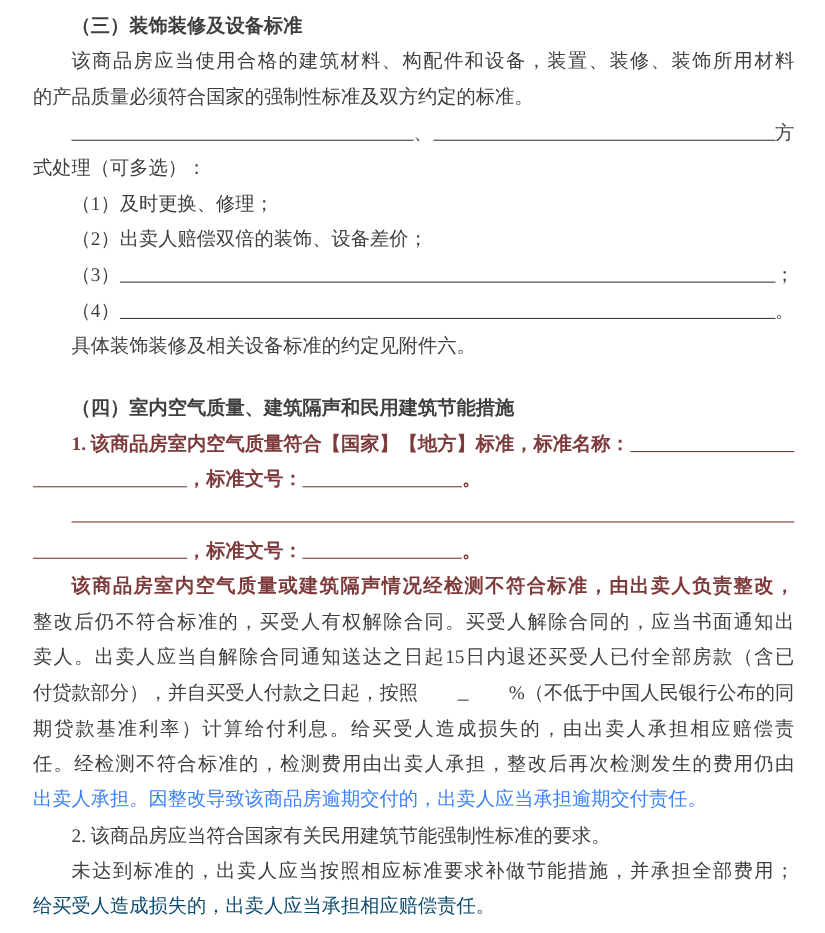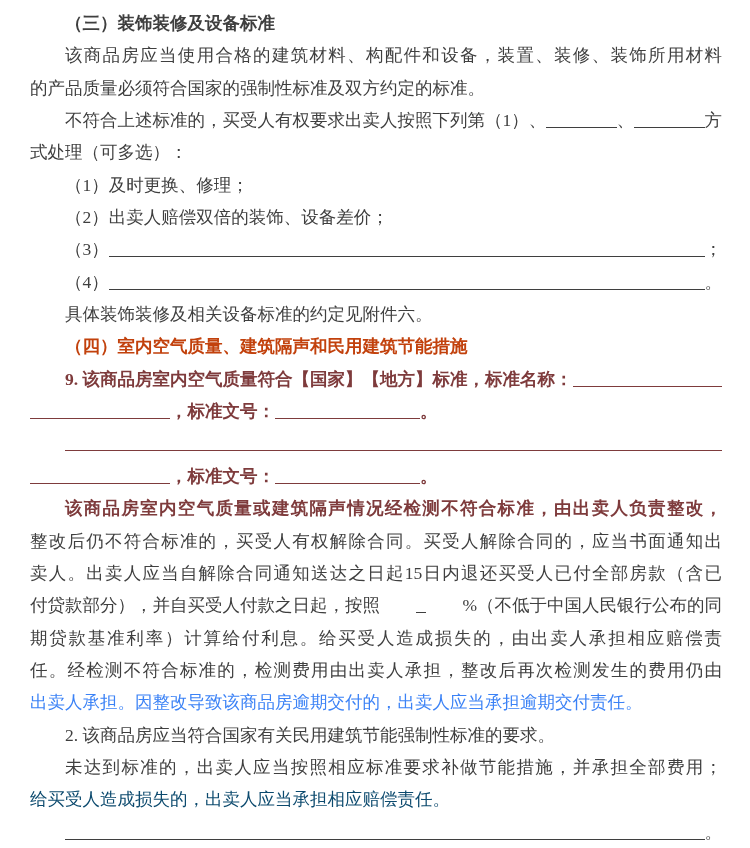--- a/index.html
+++ b/index.html
@@ -23,43 +23,42 @@
 </style>
 </head>
 <body>
 
 <div class="page">
   <div>
       <div class="line indent bold" style="color: rgb(63, 63, 63);">（三）装饰装修及设备标准</div>
       <div class="line indent justify" style="color: rgb(63, 63, 63);">该商品房应当使用合格的建筑材料、构配件和设备，装置、装修、装饰所用材料</div>
       <div class="line" style="color: rgb(63, 63, 63);">的产品质量必须符合国家的强制性标准及双方约定的标准。</div>
       <div class="line indent flex" style="color: rgb(63, 63, 63);">
-        <span class="seg">不符合上述标准的，买受人有权要求出卖人按照下列第（1）、</span>
         <span class="blank grow"></span>
         <span class="seg">、</span>
         <span class="blank grow"></span>
         <span class="seg">方</span>
       </div>
       <div class="line" style="color: rgb(63, 63, 63);">式处理（可多选）：</div>
       <div class="line indent" style="color: rgb(63, 63, 63);">（1）及时更换、修理；</div>
       <div class="line indent" style="color: rgb(63, 63, 63);">（2）出卖人赔偿双倍的装饰、设备差价；</div>
       <div class="line indent flex" style="color: rgb(63, 63, 63);">
         <span class="seg">（3）</span>
         <span class="blank grow"></span>
         <span class="seg">；</span>
       </div>
       <div class="line indent flex" style="color: rgb(63, 63, 63);">
         <span class="seg">（4）</span>
         <span class="blank grow"></span>
         <span class="seg">。</span>
       </div>
       <div class="line indent" style="color: rgb(63, 63, 63);">具体装饰装修及相关设备标准的约定见附件六。</div>
-      <div class="line indent bold" style="color: #c2410c;">（四）室内空气质量、建筑隔声和民用建筑节能措施</div>
+      <div class="line indent bold" style="color: #404040; margin-top: 24px;">（四）室内空气质量、建筑隔声和民用建筑节能措施</div>
       <div class="line indent bold flex" style="color: rgb(126, 59, 60);">
-        <span class="seg">9. 该商品房室内空气质量符合【国家】【地方】标准，标准名称：</span>
+        <span class="seg">1. 该商品房室内空气质量符合【国家】【地方】标准，标准名称：</span>
         <span class="blank grow"></span>
       </div>
       <div class="line bold flex" style="color: rgb(126, 59, 60);">
         <span class="blank" style="width: 140px;"></span>
         <span class="seg">，标准文号：</span>
         <span class="blank" style="width: 145px;"></span>
         <span class="seg">。</span>
       </div>
       <div class="line indent bold flex" style="color: rgb(126, 59, 60);">
         <span class="blank grow"></span>

